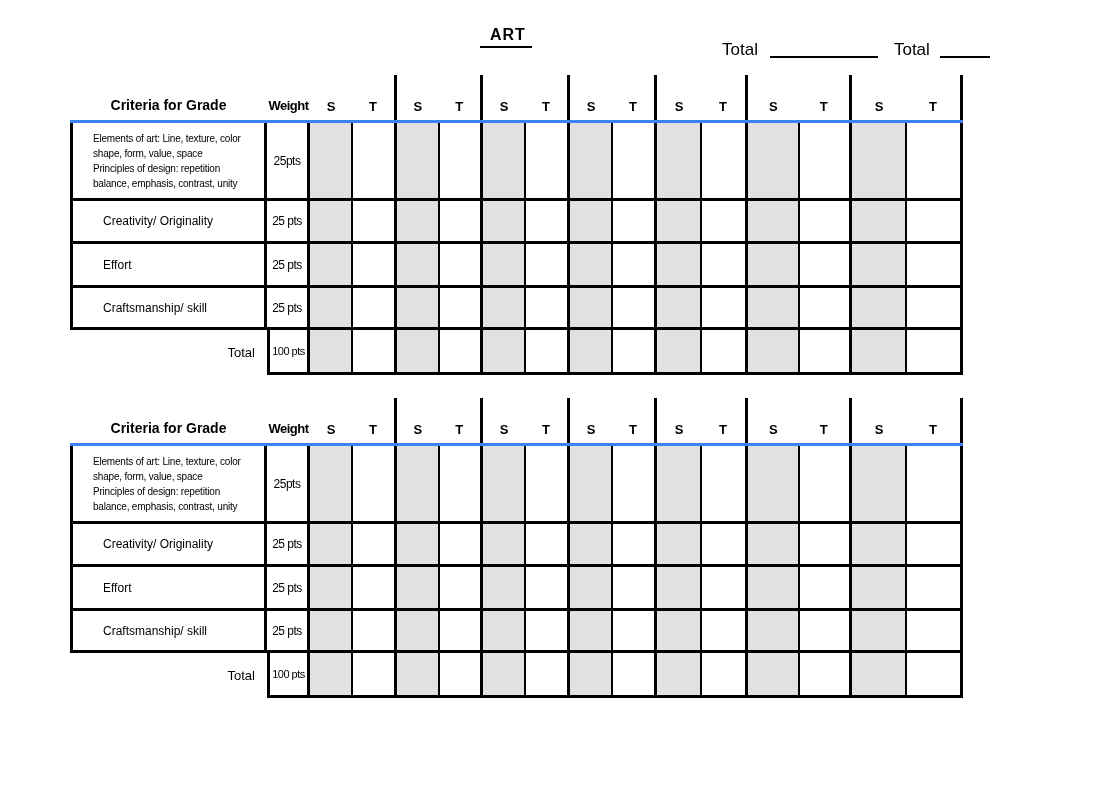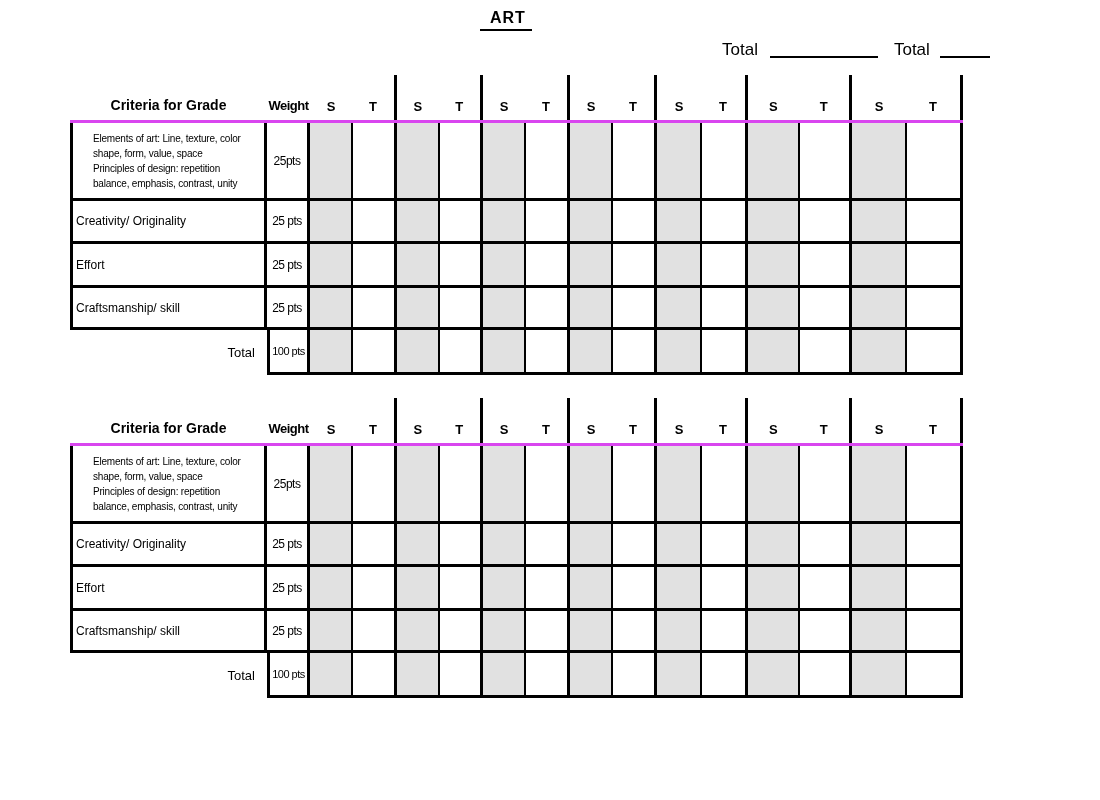--- a/index.html
+++ b/index.html
@@ -10,21 +10,21 @@
   }
 
   
   .title {
     position:absolute; left:116px; top:20px;
     font-size:19px; font-weight:bold;
     border-bottom:2px solid #000; padding:0 6px 2px 2px;
     white-space:nowrap;
   }
   .subject {
-    position:absolute; left:480px; top:9px;
+    position:absolute; left:480px; top:26px;
     font-size:16px; font-weight:bold;
     border-bottom:2px solid #000; padding:0 6px 2px 10px;
     white-space:nowrap; letter-spacing:1px;
   }
   .namezone {
     position:absolute; left:722px; top:40px;
     font-size:17px; white-space:nowrap;
   }
   .blank {
     display:inline-block; border-bottom:2px solid #000;
@@ -33,37 +33,37 @@
   .blank-name  { width:108px; margin-left:12px; margin-right:16px; }
   .blank-period{ width:50px;  margin-left:10px; }
 
   
   .gtable { position:absolute; left:70px; width:893px; }
   #table1 { top:75px; }
   #table2 { top:398px; }
 
   .trow { display:flex; }
 
-  .thead { height:48px; border-bottom:3px solid #d946ef;justify-content:space-between; }
+  .thead { height:48px; border-bottom:3px solid #3b82f6;justify-content:space-between; }
   .crit-head {
     width:197px; display:flex; align-items:flex-end; justify-content:center;
     font-weight:bold; font-size:14px; padding-bottom:7px; white-space:nowrap;
   }
   .weight-head {
     width:43px; display:flex; align-items:flex-end; justify-content:center;
     font-weight:bold; font-size:13px; padding-bottom:7px;
     letter-spacing:-0.5px; white-space:nowrap; overflow:visible;
   }
   .pair-head { display:flex; align-items:flex-end; padding-bottom:6px; border-right:3px solid #000; }
   .pair-head .half { width:50%; text-align:center; font-weight:bold; font-size:13px; }
 
   .body { border-bottom:3px solid #000; }
   .crit-cell {
     width:197px; border-left:3px solid #000; border-right:3px solid #000;
-    display:flex; align-items:center; padding-left:3px; font-size:12px;
+    display:flex; align-items:center; padding-left:30px; font-size:12px;
   }
   .crit-cell.multi {
     font-size:10px; line-height:1.5; white-space:pre-line;
     padding-left:20px; padding-right:1px; letter-spacing:-0.2px;
   }
   .weight-cell {
     width:43px; border-right:3px solid #000;
     display:flex; align-items:center; justify-content:center;
     font-size:12px; white-space:nowrap; letter-spacing:-0.5px;
   }

